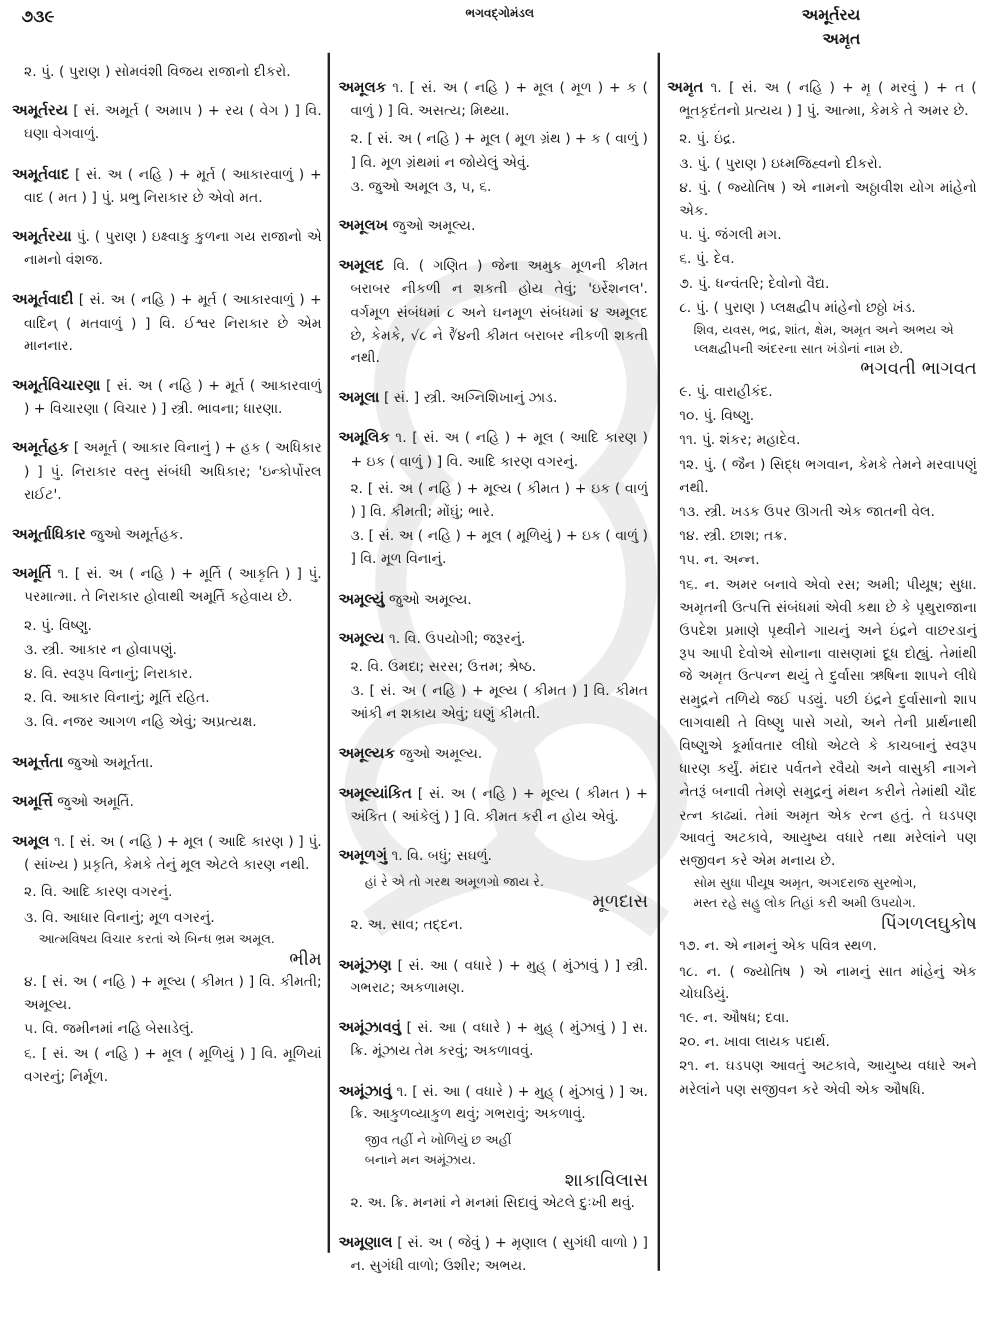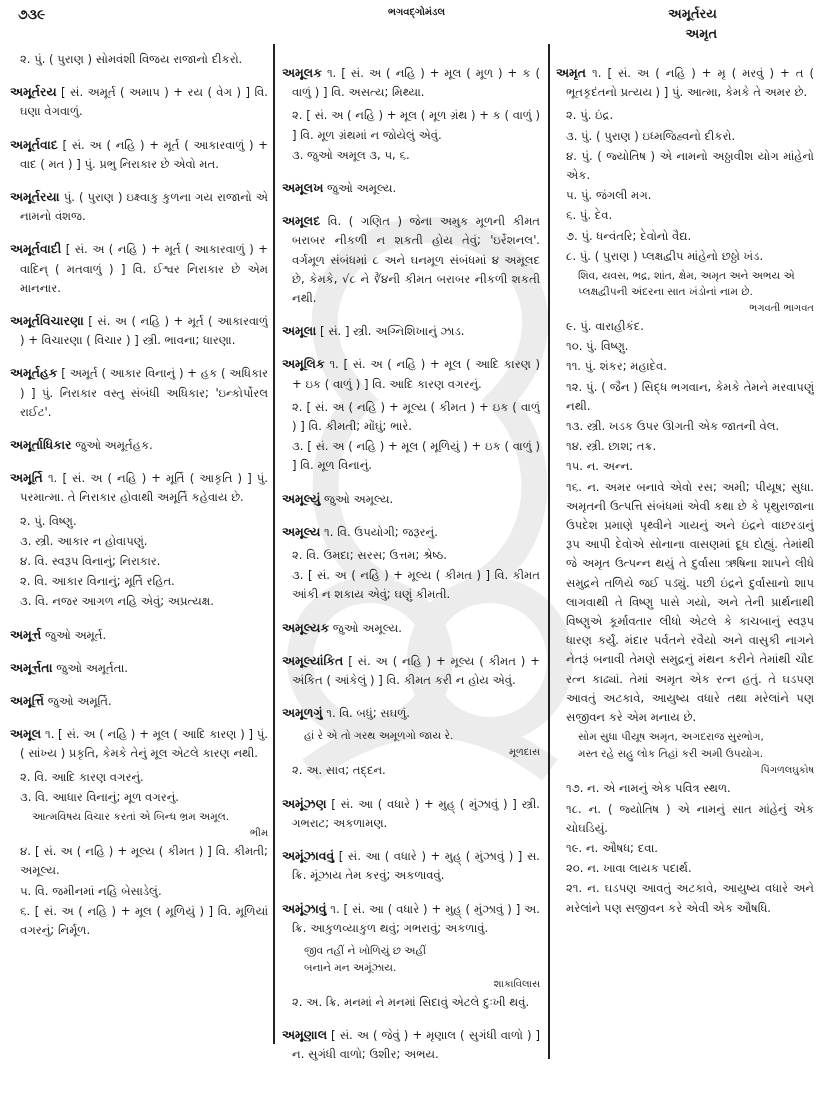--- a/index.html
+++ b/index.html
@@ -16,21 +16,21 @@
   .col-1 { left: 10px; width: 258px; }
   .col-2 { left: 282px; width: 258px; }
   .col-3 { left: 556px; width: 258px; }
   .rule { position: absolute; top: 44px; width: 2px; background: #222; }
   .rule-1 { left: 273px; height: 1000px; }
   .rule-2 { left: 548px; height: 1015px; }
   .entry { margin: 13px 0 4px 0; padding-left: 10px; text-indent: -10px; text-align: justify; }
   .hw { font-weight: bold; font-size: 12.4px; }
   .sense { padding-left: 10px; margin: 0 0 1px 0; text-align: justify; }
   .quote { font-size: 10.6px; line-height: 16px; padding-left: 22px; margin: 1px 0; }
-  .quote-src { text-align: right; font-size: 10px; line-height: 15px; margin: 0 0 2px 0; }
+  .quote-src { text-align: right; font-size: 15px; line-height: 15px; margin: 0 0 2px 0; }
 </style>
 </head>
 <body>
 
 <svg class="watermark" viewBox="0 0 360 620">
   <g fill="none" stroke="#ececec" stroke-width="26">
     <path d="M180 40 C 80 40, 40 140, 110 210 C 60 260, 60 360, 140 400"></path>
     <path d="M180 40 C 280 40, 320 140, 250 210 C 300 260, 300 360, 220 400"></path>
     <circle cx="120" cy="470" r="70"></circle>
     <circle cx="240" cy="470" r="70"></circle>
@@ -76,23 +76,20 @@
       </div>
       <div>
         <p class="entry"><span class="hw">અમૂર્તિ</span> <span>૧. [ સં. અ ( નહિ ) + મૂર્તિ ( આકૃતિ ) ] પું. પરમાત્મા. તે નિરાકાર હોવાથી અમૂર્તિ કહેવાય છે.</span></p>
         <p class="sense">૨. પું. વિષ્ણુ.</p>
         <p class="sense">૩. સ્ત્રી. આકાર ન હોવાપણું.</p>
         <p class="sense">૪. વિ. સ્વરૂપ વિનાનું; નિરાકાર.</p>
       </div>
       <div>
         <p class="sense">૨. વિ. આકાર વિનાનું; મૂર્તિ રહિત.</p>
         <p class="sense">૩. વિ. નજર આગળ નહિ એવું; અપ્રત્યક્ષ.</p>
-      </div>
-      <div>
-        <p class="entry"><span class="hw">અમૂર્ત્ત</span> <span>જુઓ અમૂર્ત.</span></p>
       </div>
       <div>
         <p class="entry"><span class="hw">અમૂર્ત્તતા</span> <span>જુઓ અમૂર્તતા.</span></p>
       </div>
       <div>
         <p class="entry"><span class="hw">અમૂર્ત્તિ</span> <span>જુઓ અમૂર્તિ.</span></p>
       </div>
       <div>
         <p class="entry"><span class="hw">અમૂલ</span> <span>૧. [ સં. અ ( નહિ ) + મૂલ ( આદિ કારણ ) ] પું. ( સાંખ્ય ) પ્રકૃતિ, કેમકે તેનું મૂલ એટલે કારણ નથી.</span></p>
         <p class="sense">૨. વિ. આદિ કારણ વગરનું.</p>

